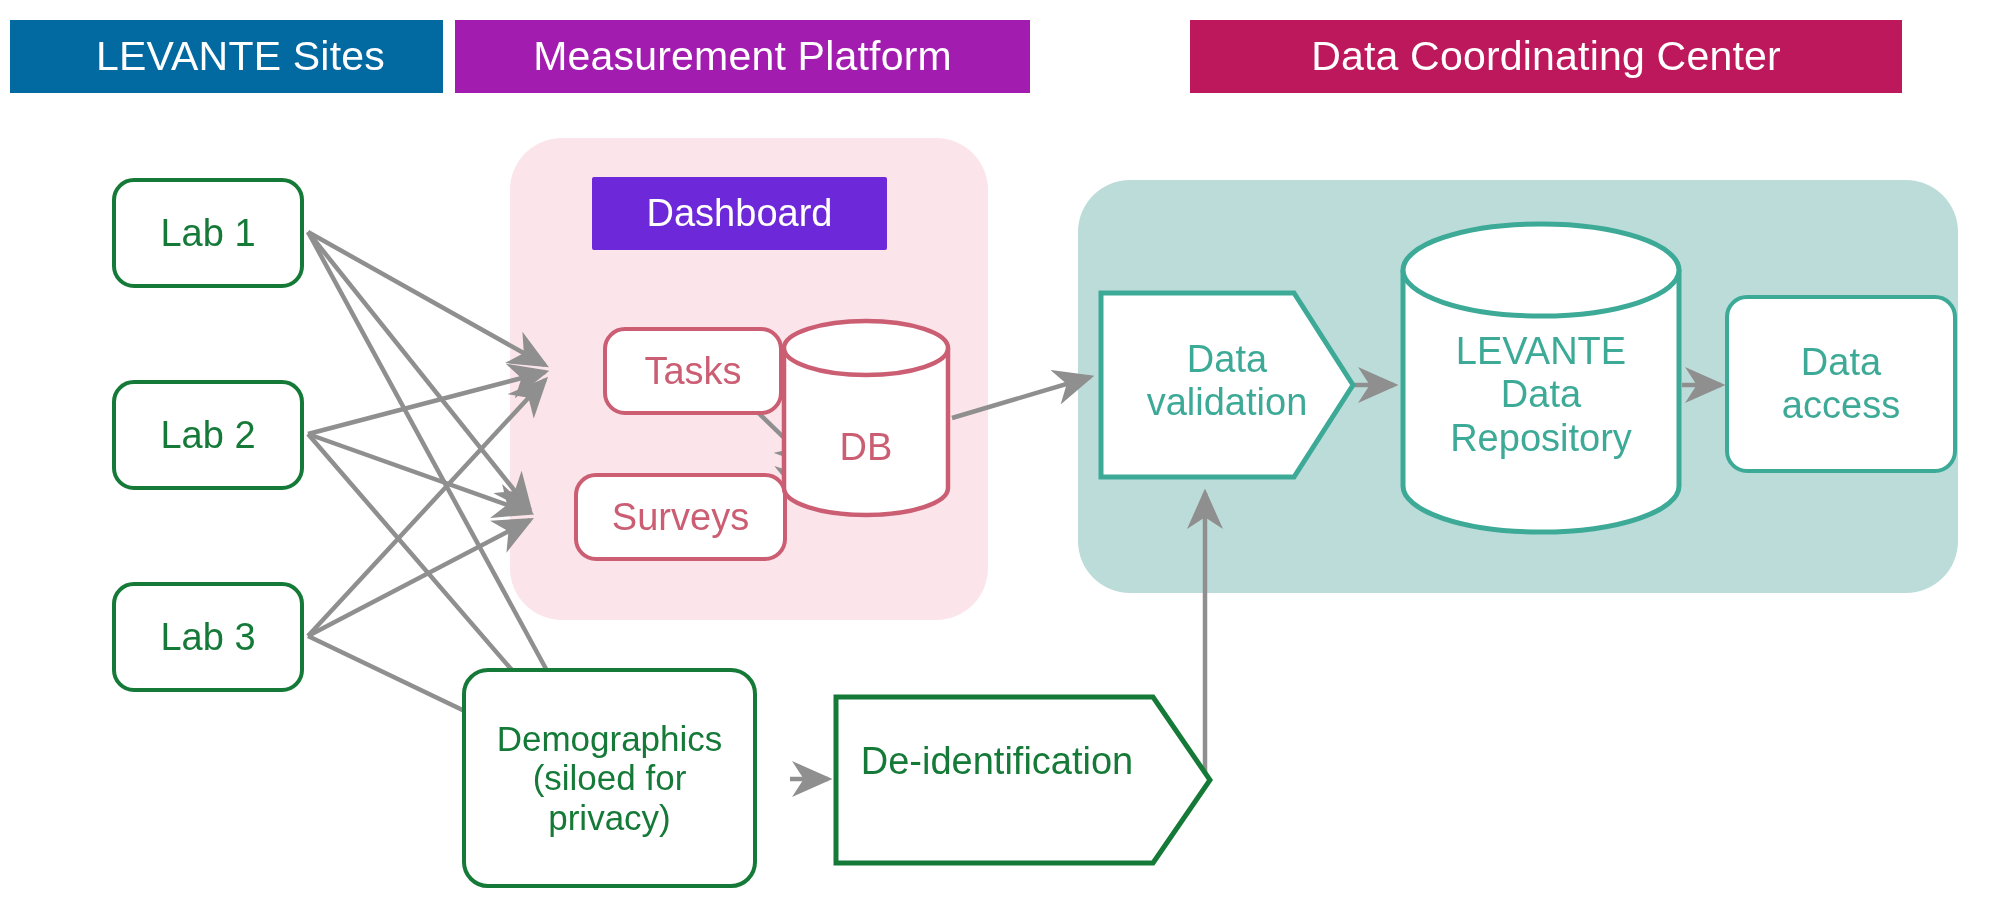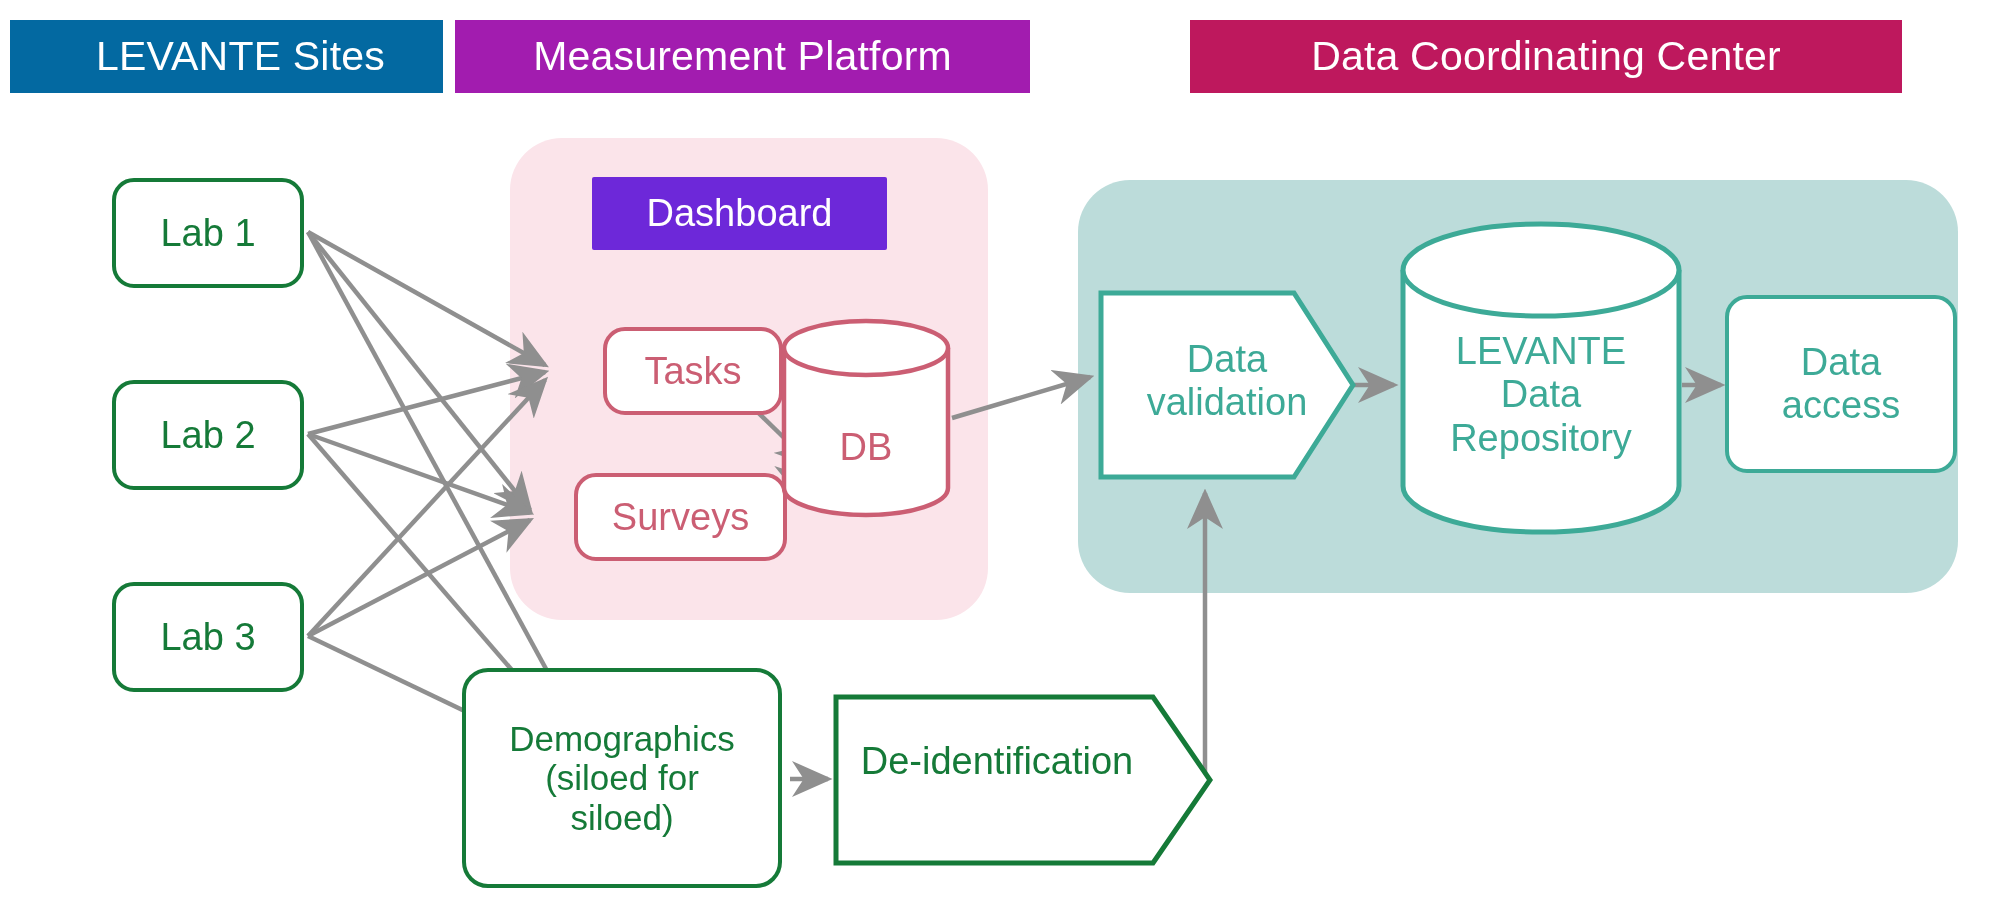--- a/index.html
+++ b/index.html
@@ -74,21 +74,21 @@
     display: flex; align-items: center; justify-content: center;
     color: #ffffff; font-size: 38px; white-space: nowrap;
   }
 
   
   #tasks   { left: 579px; top: 327px; width: 180px; height: 88px; font-size: 38px; margin-left: 24px; }
   #surveys { left: 538px; top: 473px; width: 213px; height: 88px; font-size: 38px; margin-left: 36px; }
 
   
   #demographics {
-    left: 462px; top: 668px; width: 320px; height: 220px;
+    left: 462px; top: 668px; width: 295px; height: 220px;
     font-size: 35px; border-radius: 26px;
     flex-direction: column;
   }
   #demographics span { display: block; }
 
   
   #data-access {
     left: 1725px; top: 295px; width: 232px; height: 178px;
     font-size: 38px; border-radius: 22px; flex-direction: column;
     border: 4px solid #3daa97; color: #3daa97;
@@ -233,21 +233,21 @@
   </div>
 
   <div class="node rbox" id="data-access">
     <span>Data</span>
     <span>access</span>
   </div>
 
   <div class="node green-node" id="demographics">
     <span>Demographics</span>
     <span>(siloed for</span>
-    <span>siloed)</span>
+    <span>privacy)</span>
   </div>
 
   <div class="penta" id="deident-shape">
     <svg width="380" height="172" viewBox="0 0 380 172">
       <path d="M3,3 L320,3 L377,86 L320,169 L3,169 Z" fill="#ffffff" stroke="#157a38" stroke-width="5"></path>
     </svg>
     <div class="penta-label" id="deident-label">De-identification</div>
   </div>
 
 </div>

